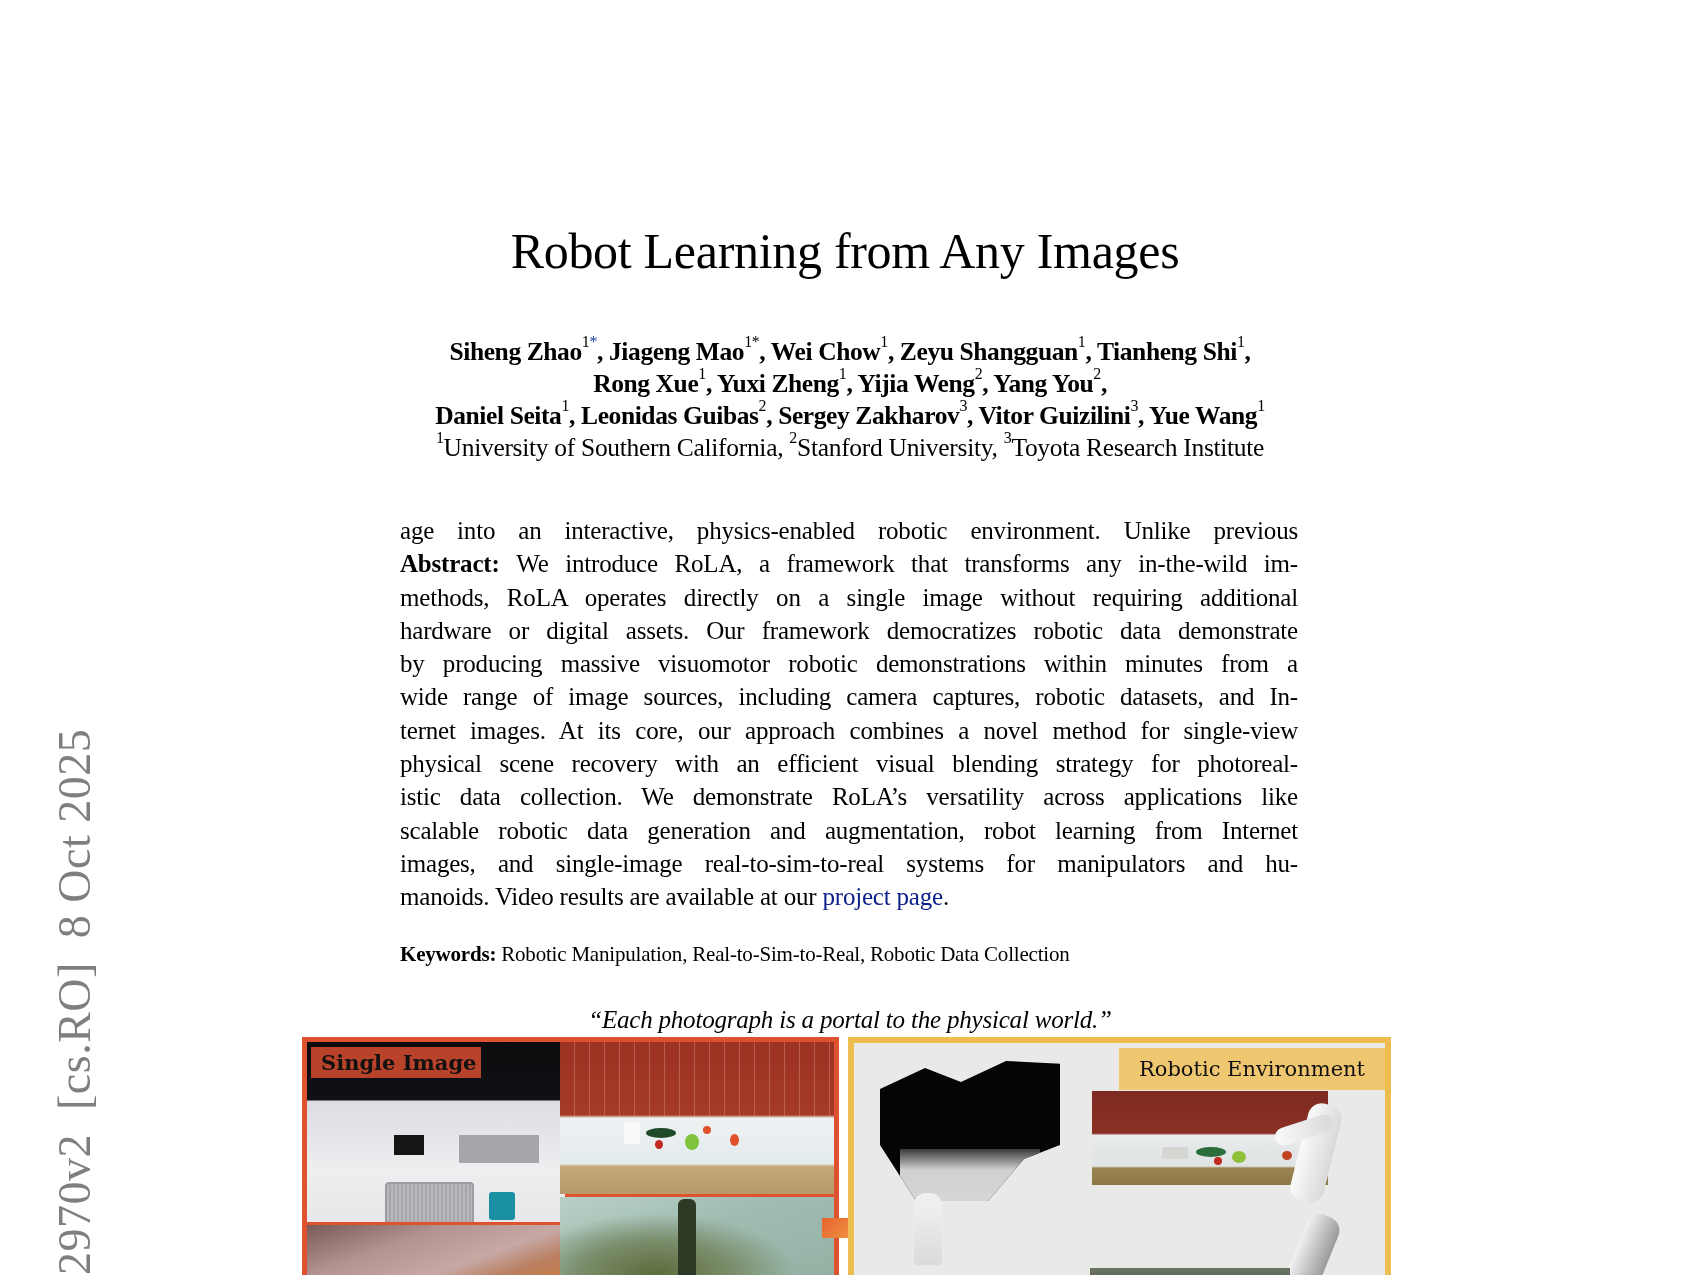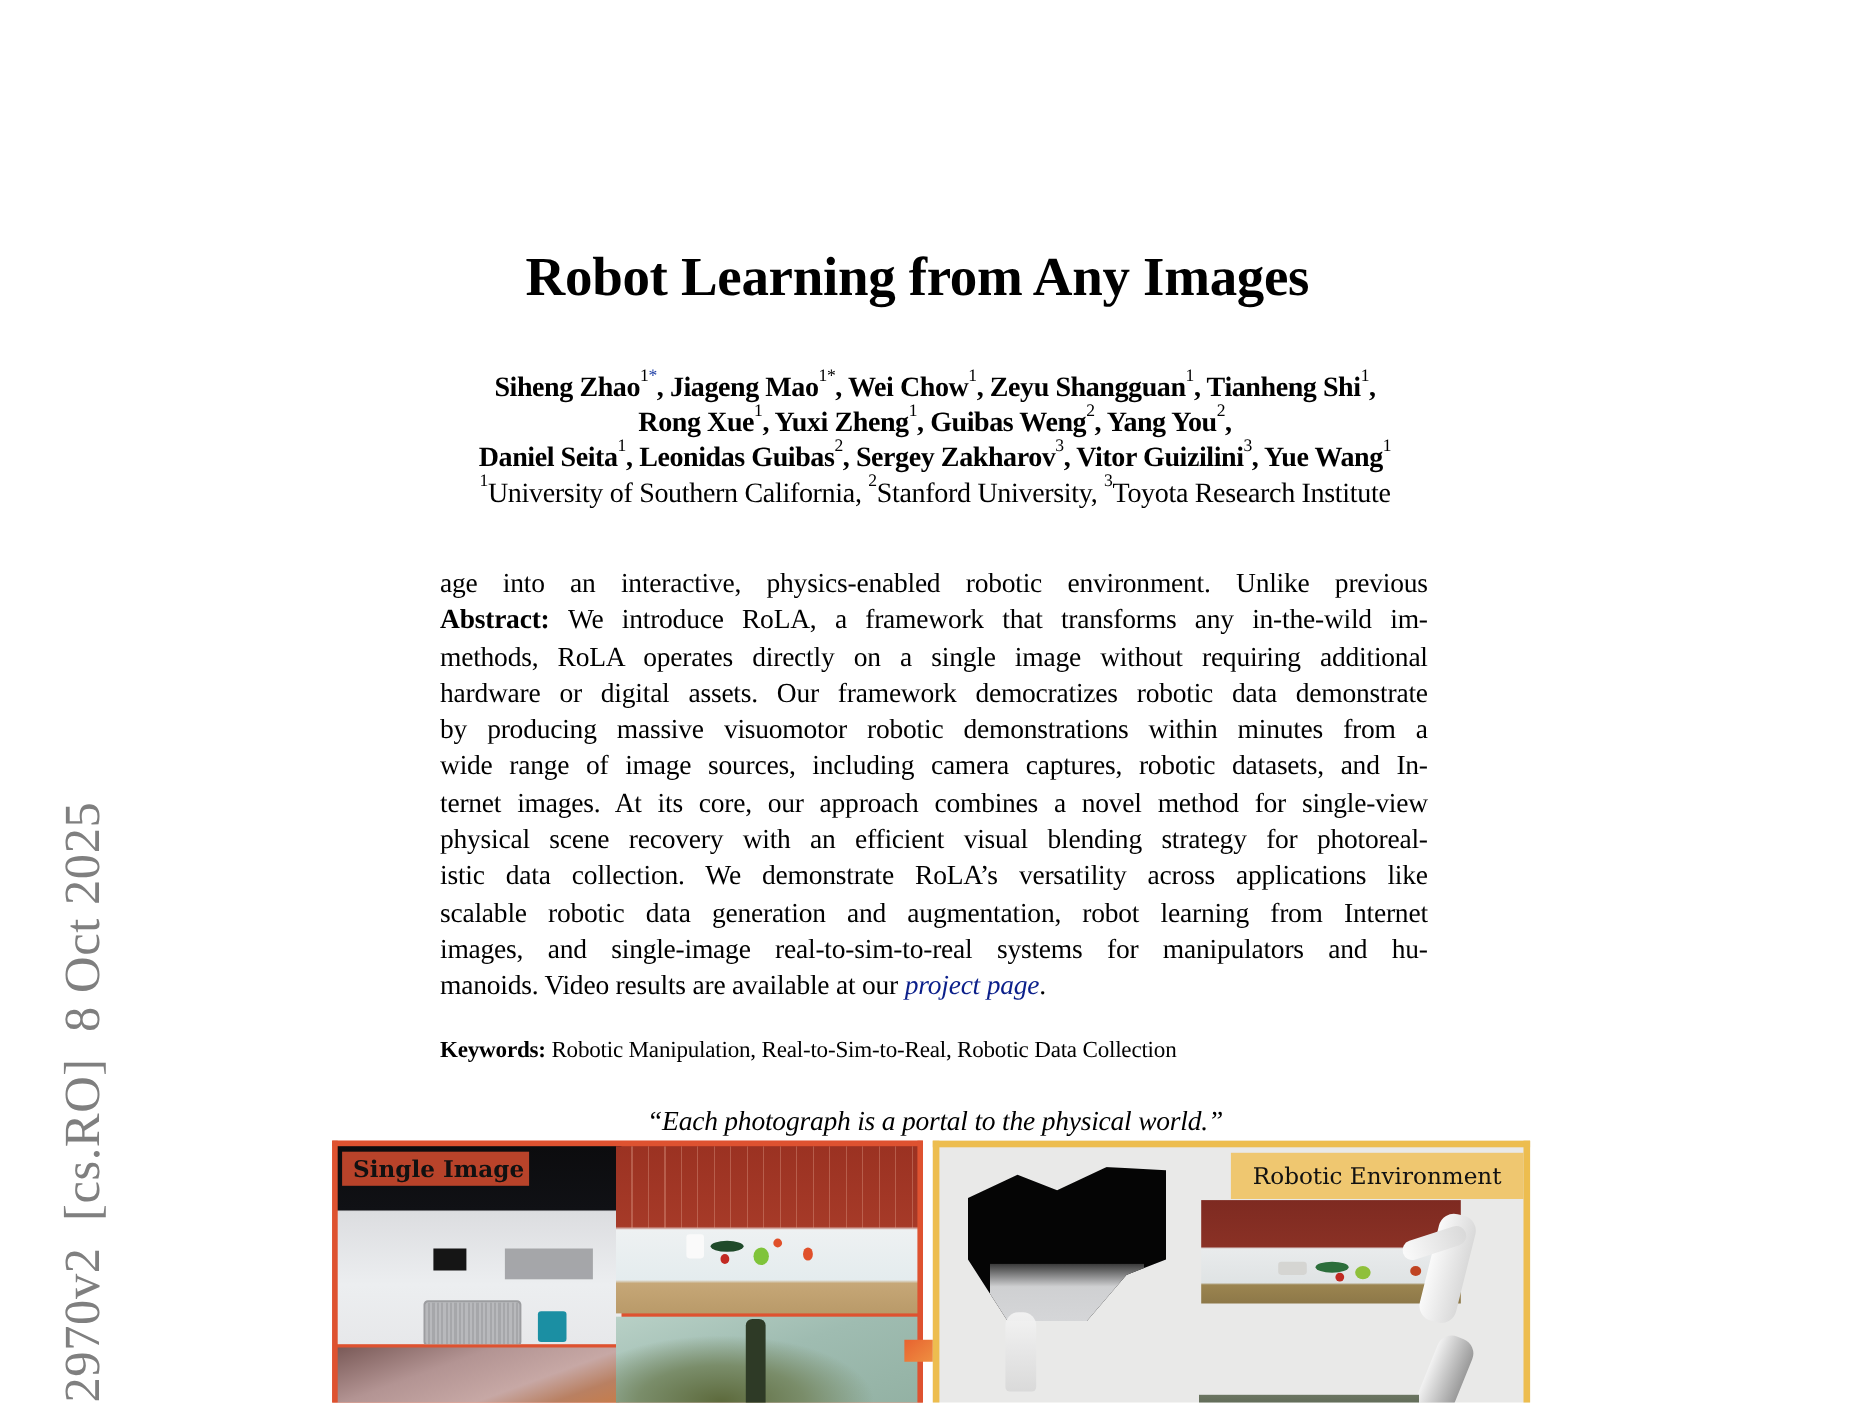--- a/index.html
+++ b/index.html
@@ -5,37 +5,37 @@
   html, body { margin:0; padding:0; background:#ffffff; }
   body { width:1700px; height:1275px; position:relative; overflow:hidden;
          font-family:"Liberation Serif","DejaVu Serif",serif; color:#000; }
 
   .arxiv-stamp { position:absolute; left:48px; top:1275px; transform-origin:0 0;
                  transform:rotate(-90deg); white-space:nowrap; font-size:46px; color:#7f7f7f;
                  letter-spacing:0.5px; }
   .arxiv-stamp span { margin-right:24px; }
 
   .title { position:absolute; left:0; width:1668px; top:222px; text-align:center;
-           font-weight:bold; font-size:50px; letter-spacing:-0.3px; }
+           font-weight:normal; font-size:50px; letter-spacing:-0.3px;padding-left:11px; }
 
   .authors { position:absolute; left:0; width:1700px; top:336px; text-align:center;
              font-weight:bold; font-size:25.5px; line-height:32px; letter-spacing:-0.4px; }
   .authors .line { display:block; white-space:nowrap; }
   .authors sup, .affil sup { font-weight:normal; font-size:16px; position:relative; top:-2px; vertical-align:top; line-height:1; }
   .authors sup.blue-star .star { color:#1f3fa6; }
   .affil { position:absolute; left:0; width:1700px; top:432px; text-align:center;
            font-size:25.5px; line-height:32px; letter-spacing:-0.3px; white-space:nowrap; }
 
   .abstract { position:absolute; left:400px; width:898px; top:514px;
               font-size:25px; line-height:33.3px; letter-spacing:-0.2px; }
   .abstract .aline { display:block; text-align:justify; text-align-last:justify; white-space:nowrap; }
   .abstract .aline.last { text-align-last:left; }
   .abstract .aline-inner { display:block; text-align:justify; text-align-last:justify; white-space:normal; }
   .abstract .label { font-weight:bold; }
-  .abstract .link { color:#0b1f8a;font-style:italic; }
+  .abstract .link { color:#0b1f8a; }
 
   .keywords { position:absolute; left:400px; width:898px; top:942px; font-size:21px;
               white-space:nowrap; letter-spacing:-0.2px; }
   .keywords .label { font-weight:bold; }
 
   .quote { position:absolute; left:0; width:1700px; top:1006px; text-align:center;
            font-style:italic; font-size:25px; letter-spacing:-0.2px; }
 
   
   .figure { position:absolute; left:302px; top:1037px; width:1089px; height:260px; }
@@ -99,21 +99,21 @@
   <span class="line">
     <span>Siheng Zhao</span><sup class="blue-star"><span>1</span><span class="star">*</span></sup>,
     <span>Jiageng Mao</span><sup><span>1</span><span>*</span></sup>,
     <span>Wei Chow</span><sup>1</sup>,
     <span>Zeyu Shangguan</span><sup>1</sup>,
     <span>Tianheng Shi</span><sup>1</sup>,
   </span>
   <span class="line">
     <span>Rong Xue</span><sup>1</sup>,
     <span>Yuxi Zheng</span><sup>1</sup>,
-    <span>Guibas Weng</span><sup>2</sup>,
+    <span>Yijia Weng</span><sup>2</sup>,
     <span>Yang You</span><sup>2</sup>,
   </span>
   <span class="line">
     <span>Daniel Seita</span><sup>1</sup>,
     <span>Leonidas Guibas</span><sup>2</sup>,
     <span>Sergey Zakharov</span><sup>3</sup>,
     <span>Vitor Guizilini</span><sup>3</sup>,
     <span>Yue Wang</span><sup>1</sup>
   </span>
 </div>

